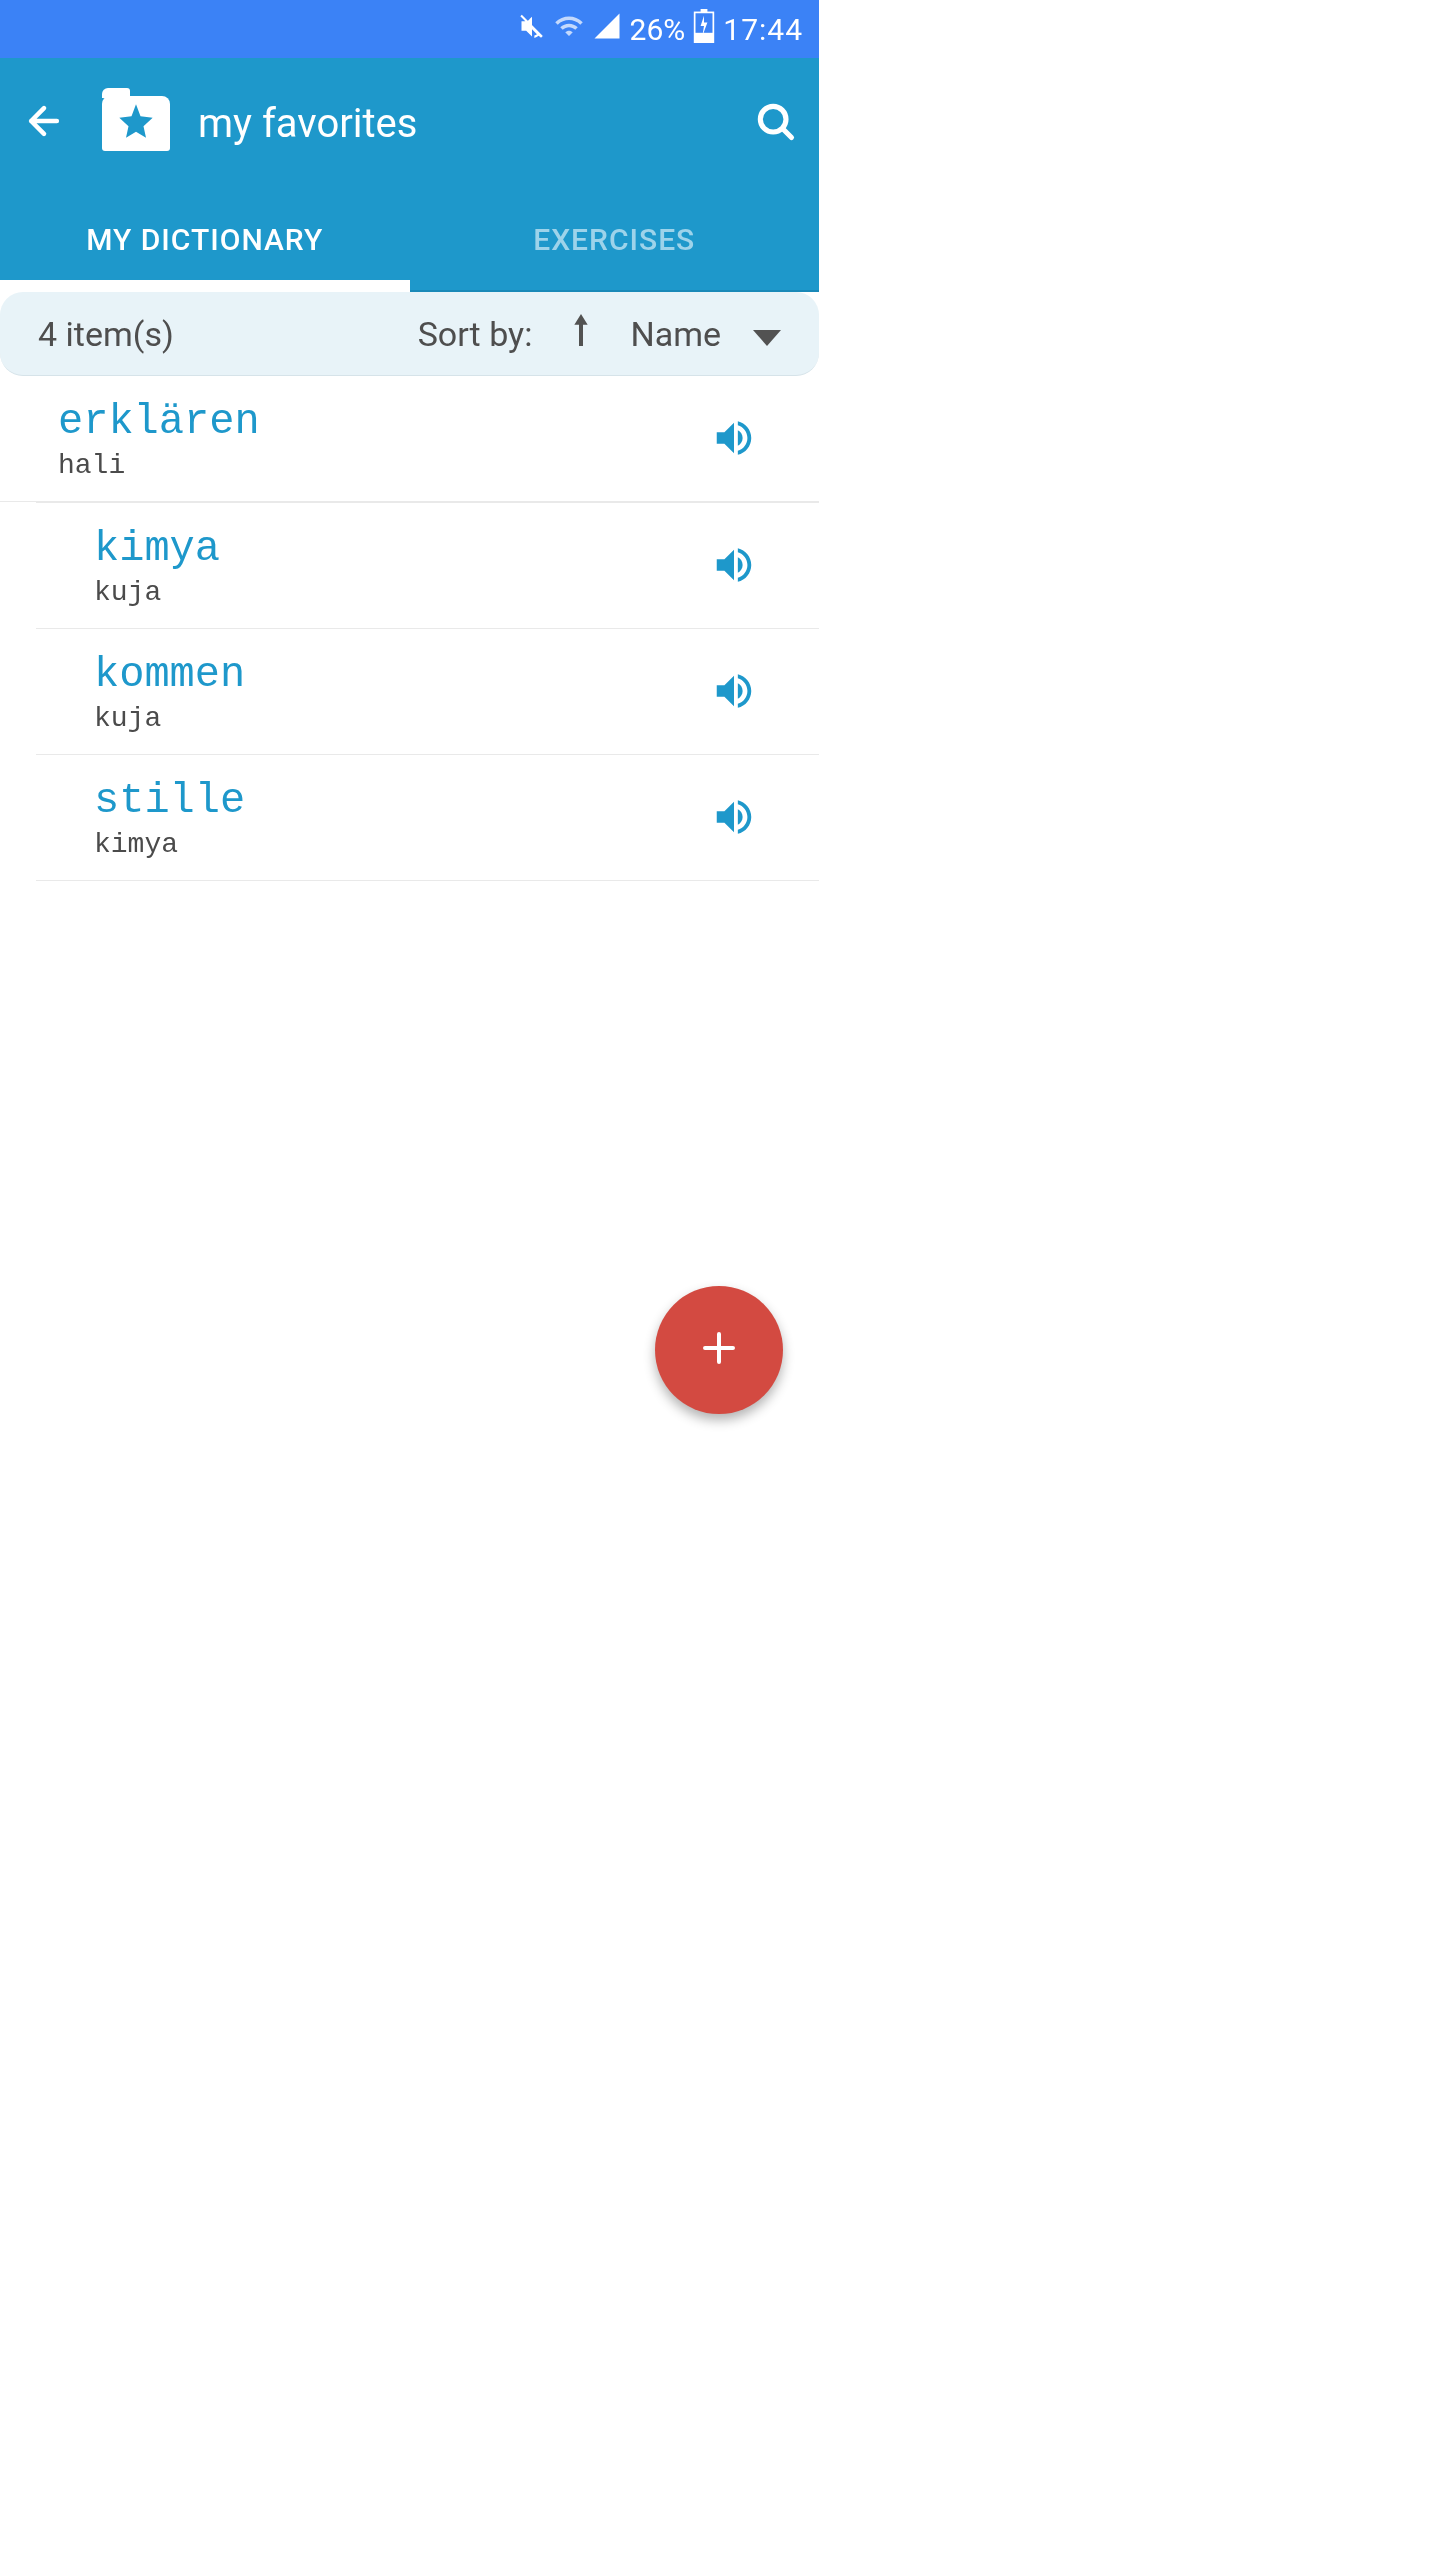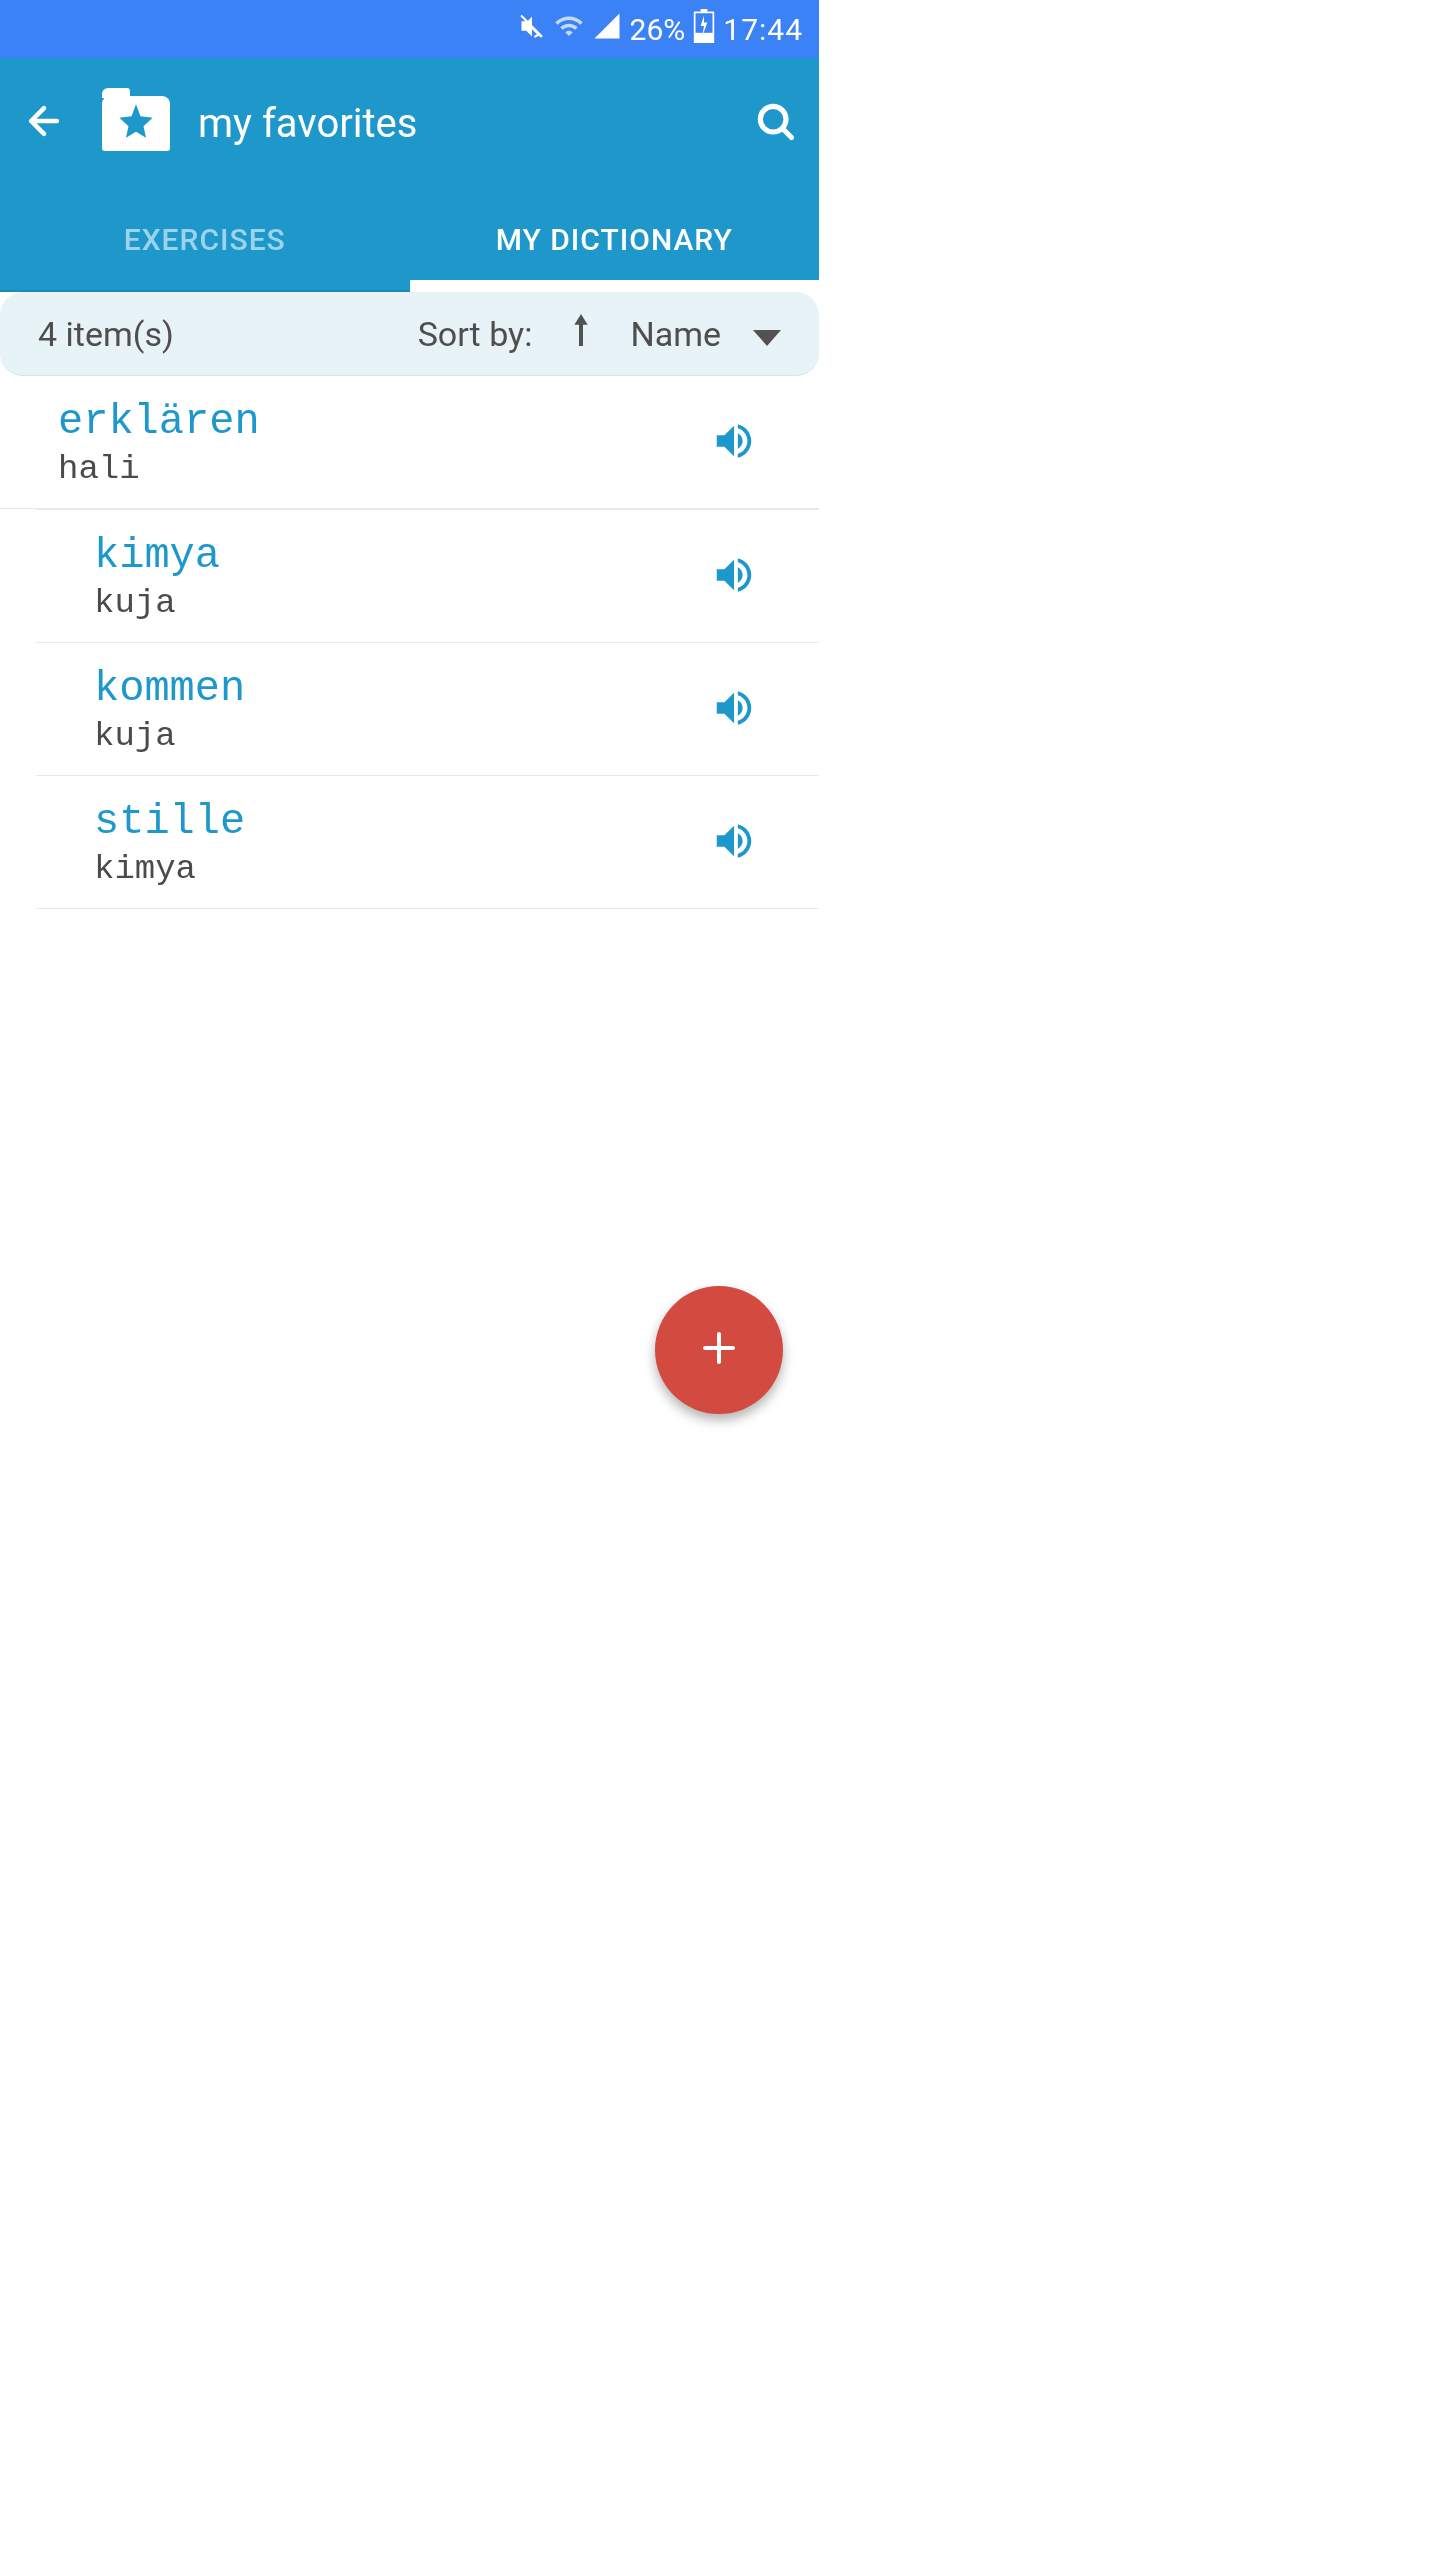--- a/index.html
+++ b/index.html
@@ -159,21 +159,21 @@
       gap: 4px;
       font-family: Liberation Mono, monospace;
     }
     .word {
       color: #1e98cb;
       font-size: 42px;
       font-weight: 400;
     }
     .translation {
       color: #4b4b4b;
-      font-size: 34px;
+      font-size: 28px;
       font-weight: 400;
     }
     .speaker-icon {
       color: #1e98cb;
       margin-right: 24px;
     }
     .fab {
       position: absolute;
       bottom: 42px;
       right: 36px;
@@ -243,25 +243,25 @@
   <div class="app-title">my favorites</div>
   <span class="search-icon">
     <svg width="44" height="44" viewBox="0 0 24 24" fill="none" stroke="currentColor" stroke-width="2.8" stroke-linecap="round">
         <circle cx="11" cy="11" r="7"></circle>
         <path d="M21 21l-4.5-4.5"></path>
       </svg>
   </span>
 </div>
 
 <div class="tabs">
+  <div class="tab active">
+    <span>MY DICTIONARY</span>
+  </div>
   <div class="tab">
     <span>EXERCISES</span>
-  </div>
-  <div class="tab active">
-    <span>MY DICTIONARY</span>
   </div>
 </div>
 
 <div class="sort-bar">
   <span>4 item(s)</span>
   <div class="sort-right">
     <span>Sort by:</span>
     <span class="sort-arrow-up">
       <svg width="20" height="32" viewBox="0 0 12 24" fill="currentColor">
           <path d="M6 0 L11 8 L7.5 8 L7.5 24 L4.5 24 L4.5 8 L1 8 Z"></path>

